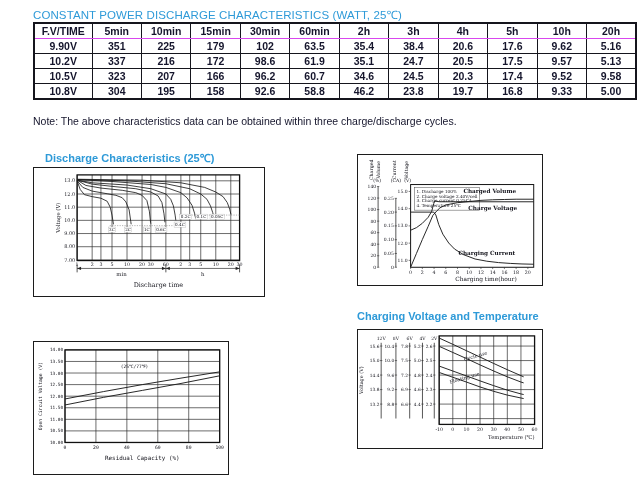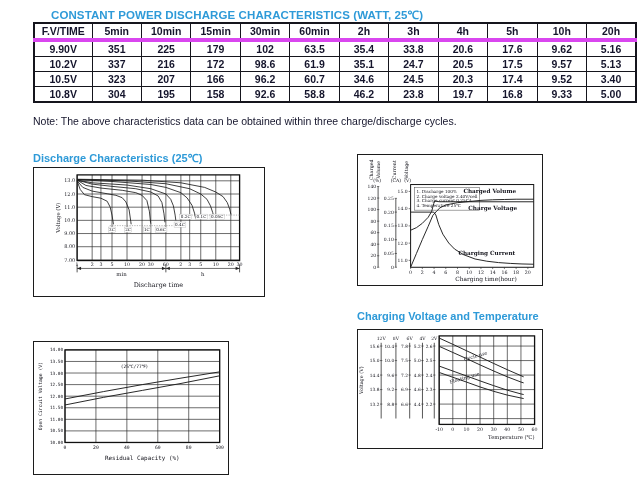--- a/index.html
+++ b/index.html
@@ -1,22 +1,22 @@
 <!DOCTYPE html>
 <html><head>
 <meta charset="utf-8">
 <style>
   *{margin:0;padding:0;box-sizing:border-box}
   html,body{background:#fff}
   body{width:640px;height:482px;position:relative;font-family:"Liberation Sans",sans-serif;overflow:hidden}
   .page{position:absolute;inset:0;background:#fff}
-  .main-title{position:absolute;left:51px;top:7px;font-size:11.5px;font-weight:700;color:#2e9ad8;letter-spacing:.1px}
+  .main-title{position:absolute;left:33px;top:7px;font-size:11.5px;font-weight:400;color:#2e9ad8;letter-spacing:.1px}
   table.power{position:absolute;left:33px;top:22px;width:604px;border-collapse:collapse;border:2px solid #15151d;table-layout:fixed;background:#fff}
   table.power th,table.power td{border:1.5px solid #15151d;font-size:10.5px;font-weight:700;color:#15152c;text-align:center;height:14.6px;padding:0;line-height:14px}
-  table.power thead th{border-bottom:4px solid #d946ef}
+  table.power thead th{border-bottom:1px solid #d946ef}
   .note{position:absolute;left:33px;top:115px;font-size:10.5px;font-weight:400;color:#15152c}
   .sec-title{position:absolute;color:#2e9ad8;font-size:11px;font-weight:700;line-height:14px}
   .card{position:absolute;background:#fff;border:1.6px solid #1c1c1c}
   .card svg{display:block;width:100%;height:100%}
 </style>
 </head>
 <body>
 
 <div class="page">
   <div class="main-title">CONSTANT POWER DISCHARGE CHARACTERISTICS (WATT, 25℃)</div>
@@ -54,21 +54,21 @@
       </thead>
       <tbody>
         <tr>
           <td>9.90V</td>
           <td>351</td>
           <td>225</td>
           <td>179</td>
           <td>102</td>
           <td>63.5</td>
           <td>35.4</td>
-          <td>33.8</td>
+          <td>38.4</td>
           <td>20.6</td>
           <td>17.6</td>
           <td>9.62</td>
           <td>5.16</td>
         </tr>
         <tr>
           <td>10.2V</td>
           <td>337</td>
           <td>216</td>
           <td>172</td>
@@ -86,42 +86,42 @@
           <td>323</td>
           <td>207</td>
           <td>166</td>
           <td>96.2</td>
           <td>60.7</td>
           <td>34.6</td>
           <td>24.5</td>
           <td>20.3</td>
           <td>17.4</td>
           <td>9.52</td>
-          <td>3.40</td>
+          <td>9.58</td>
         </tr>
         <tr>
           <td>10.8V</td>
           <td>304</td>
           <td>195</td>
           <td>158</td>
           <td>92.6</td>
           <td>58.8</td>
           <td>46.2</td>
           <td>23.8</td>
           <td>19.7</td>
           <td>16.8</td>
           <td>9.33</td>
           <td>5.00</td>
         </tr>
       </tbody>
     </table>
 
   <div class="note">Note: The above characteristics data can be obtained within three charge/discharge cycles.</div>
 
-  <div class="sec-title" style="left:33px;top:151px">Discharge Characteristics (25℃)</div>
+  <div class="sec-title" style="left:45px;top:151px">Discharge Characteristics (25℃)</div>
   <div class="card" style="left:33px;top:167px;width:232px;height:130px">
     <svg id="svgA" viewBox="0 0 196 130">
         <g>
           <line x1="25" y1="7" x2="25" y2="94" stroke="#2a2a2a" stroke-width="0.7"></line>
           <line x1="40.25830762453499" y1="7" x2="40.25830762453499" y2="94" stroke="#2a2a2a" stroke-width="0.7"></line>
           <line x1="49.18384540935567" y1="7" x2="49.18384540935567" y2="94" stroke="#2a2a2a" stroke-width="0.7"></line>
           <line x1="60.428693153841856" y1="7" x2="60.428693153841856" y2="94" stroke="#2a2a2a" stroke-width="0.7"></line>
           <line x1="75.68700077837684" y1="7" x2="75.68700077837684" y2="94" stroke="#2a2a2a" stroke-width="0.7"></line>
           <line x1="90.94530840291183" y1="7" x2="90.94530840291183" y2="94" stroke="#2a2a2a" stroke-width="0.7"></line>
           <line x1="99.87084618773251" y1="7" x2="99.87084618773251" y2="94" stroke="#2a2a2a" stroke-width="0.7"></line>

